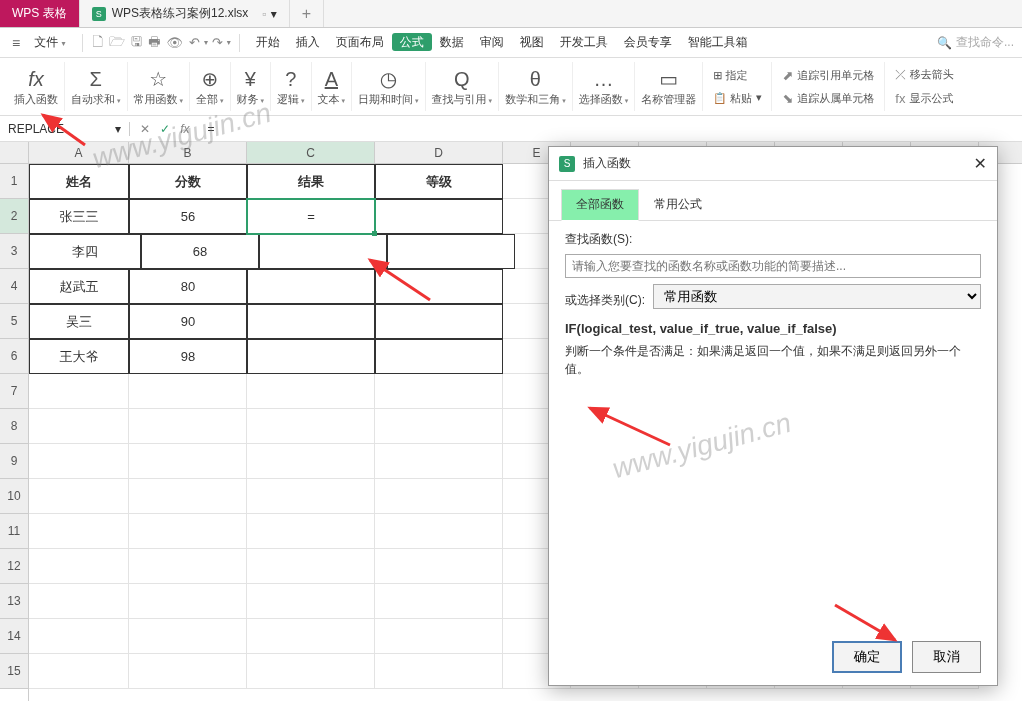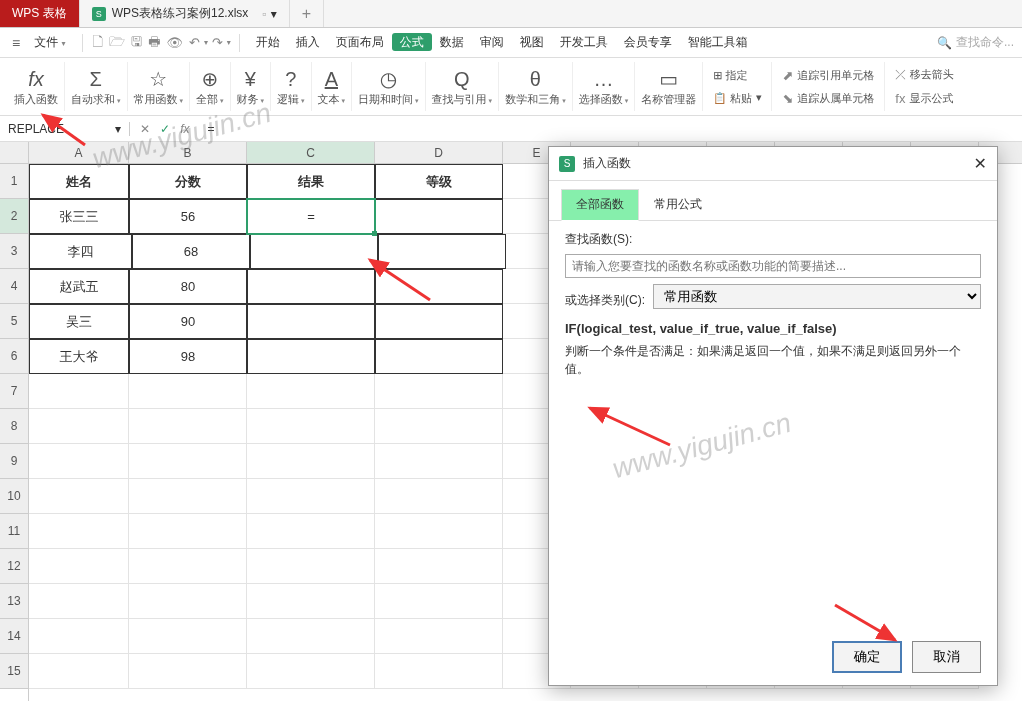--- a/index.html
+++ b/index.html
@@ -1,21 +1,21 @@
 <!DOCTYPE html>
 <html><head>
 <meta charset="utf-8">
 <style>
 * { box-sizing: border-box; margin: 0; padding: 0; font-family: "Microsoft YaHei", Arial, sans-serif; }
 body { background: #fff; width: 1022px; height: 701px; overflow: hidden; position: relative; font-size: 12px; color: #333; }
 
 
 .tabbar { display: flex; background: #f5f5f5; border-bottom: 1px solid #ccc; height: 28px; }
 .tab { display: flex; align-items: center; padding: 0 12px; border-right: 1px solid #ddd; cursor: pointer; }
-.tab.active { background: #b91c1c; color: #fff; }
+.tab.active { background: #be185d; color: #fff; }
 .tab .doc-icon { width: 14px; height: 14px; background: #2e9e6b; color: #fff; display: inline-flex; align-items: center; justify-content: center; font-size: 9px; margin-right: 6px; border-radius: 2px; }
 .tab.add { color: #888; font-size: 16px; }
 
 
 .menurow { display: flex; align-items: center; height: 30px; border-bottom: 1px solid #ddd; padding: 0 8px; gap: 2px; }
 .menurow .hamburger { font-size: 14px; color: #666; padding: 0 4px; }
 .menurow .file-btn { padding: 0 8px; font-size: 12px; }
 .menurow .dd { font-size: 8px; color: #888; }
 .menurow .quick { color: #888; font-size: 13px; padding: 0 2px; }
 .menurow .sep { width: 1px; height: 18px; background: #ddd; margin: 0 6px; }
@@ -298,21 +298,21 @@
           <div class="cell bd" style="width: 128px;"></div>
           <div class="cell" style="width: 68px;"></div>
           <div class="cell" style="width: 68px;"></div>
           <div class="cell" style="width: 68px;"></div>
           <div class="cell" style="width: 68px;"></div>
           <div class="cell" style="width: 68px;"></div>
           <div class="cell" style="width: 68px;"></div>
           <div class="cell" style="width: 68px;"></div>
         </div>
         <div class="row">
-          <div class="cell bd" style="width: 103px;">李四</div>
+          <div class="cell bd" style="width: 112px;">李四</div>
           <div class="cell bd" style="width: 118px;">68</div>
           <div class="cell bd" style="width: 128px;"></div>
           <div class="cell bd" style="width: 128px;"></div>
           <div class="cell" style="width: 68px;"></div>
           <div class="cell" style="width: 68px;"></div>
           <div class="cell" style="width: 68px;"></div>
           <div class="cell" style="width: 68px;"></div>
           <div class="cell" style="width: 68px;"></div>
           <div class="cell" style="width: 68px;"></div>
           <div class="cell" style="width: 68px;"></div>

